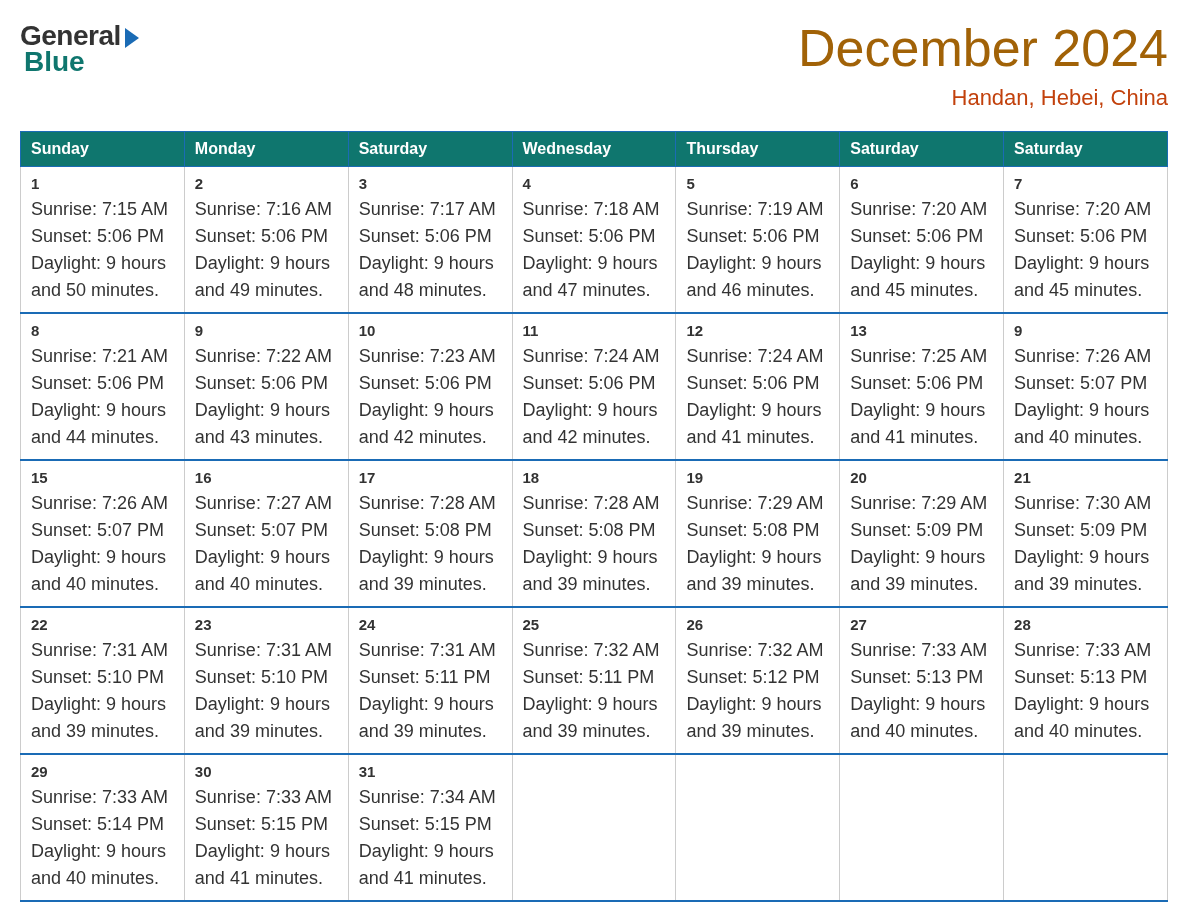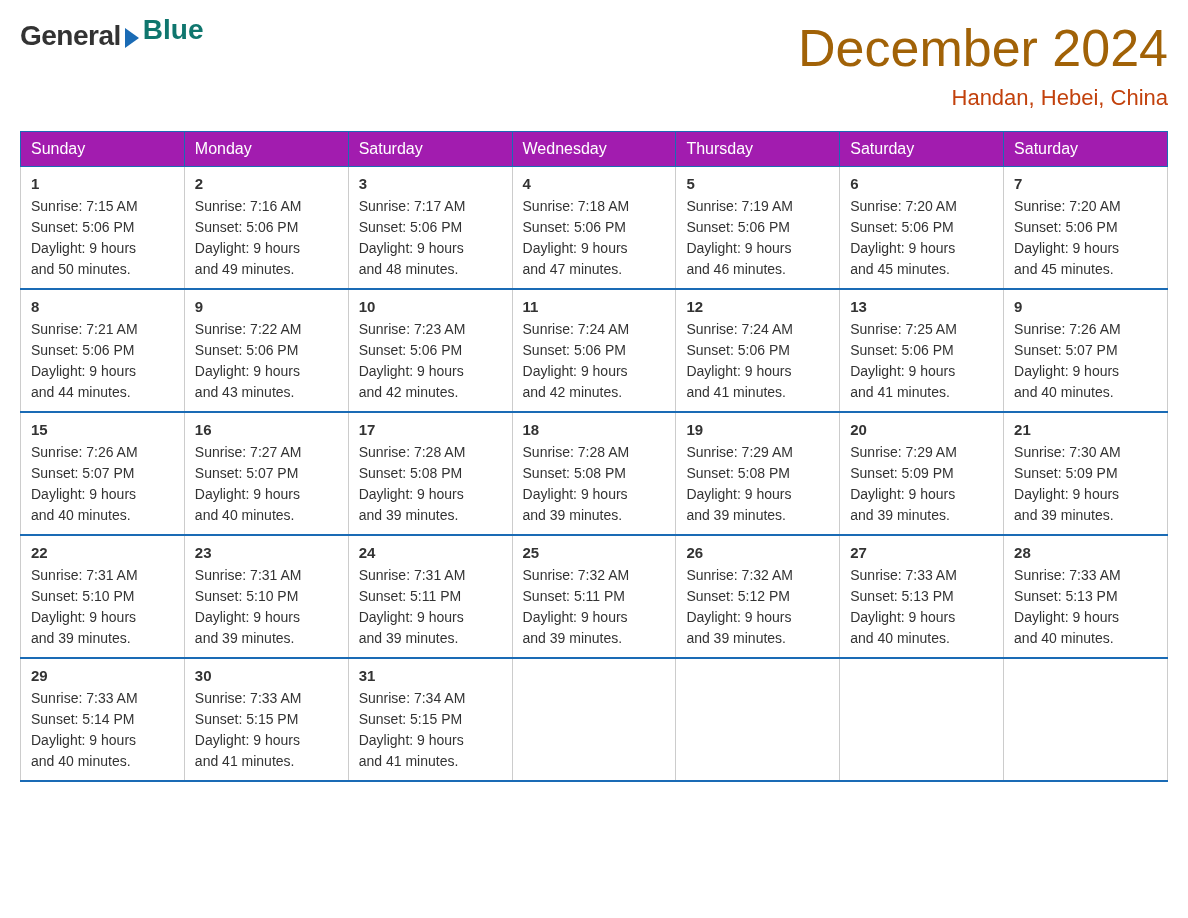--- a/index.html
+++ b/index.html
@@ -11,21 +11,21 @@
       padding: 20px;
     }
     .header {
       display: flex;
       justify-content: space-between;
       align-items: flex-start;
       margin-bottom: 20px;
     }
     .logo {
       display: flex;
-      flex-direction: row;
+      flex-direction: column;
       align-items: flex-start;
     }
     .logo-top {
       display: flex;
       align-items: center;
     }
     .logo-general {
       font-size: 28px;
       font-weight: bold;
       color: #333;
@@ -59,24 +59,24 @@
     .calendar-subtitle {
       font-size: 22px;
       color: #c2410c;
       margin-top: 8px;
     }
     table {
       width: 100%;
       border-collapse: collapse;
     }
     thead tr th {
-      background-color: #a21caf;
+      background-color: #0f766e;
       color: #fff;
       font-size: 16px;
-      font-weight: normal;
+      font-weight: bold;
       padding: 8px 10px;
       text-align: left;
       border: 1px solid #1a6bb5;
     }
     tbody tr td {
       vertical-align: top;
       padding: 8px 10px;
       border: 1px solid #ccc;
       font-size: 13px;
       color: #333;
@@ -86,21 +86,21 @@
     tbody tr {
       border-bottom: 2px solid #1a6bb5;
     }
     .day-num {
       font-size: 15px;
       font-weight: bold;
       margin-bottom: 4px;
       display: block;
     }
     .day-info {
-      font-size: 14px;
+      font-size: 18px;
       line-height: 1.5;
     }
     .empty-cell {
       background: #fff;
     }
   </style>
 </head>
 <body>
 
 <div class="header">

